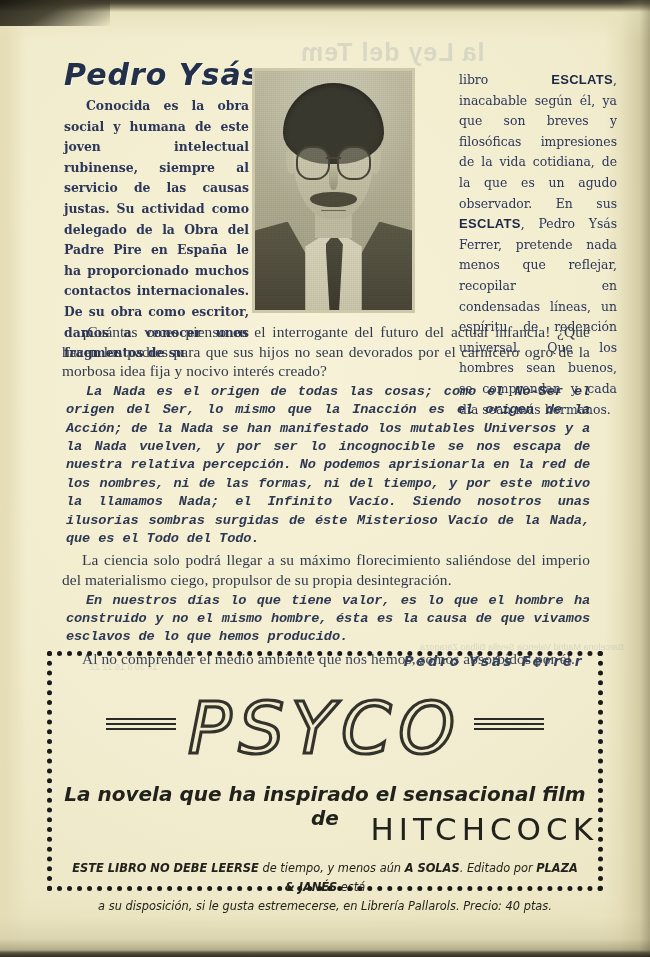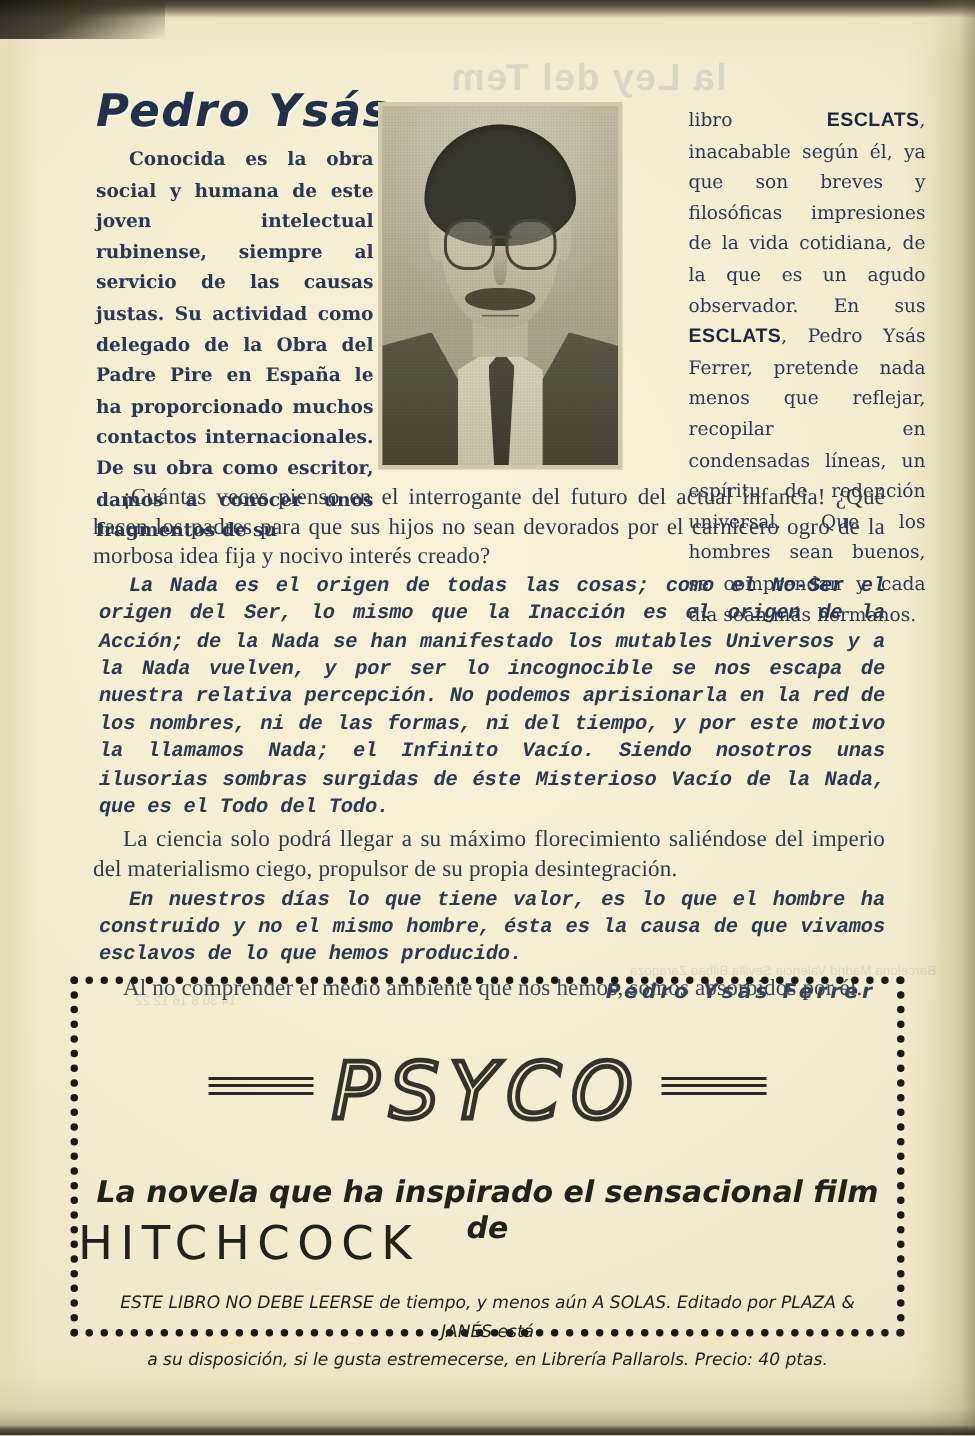--- a/index.html
+++ b/index.html
@@ -202,45 +202,45 @@
       linear-gradient(180deg,
         rgba(0,0,0,0) 0 3px,#2a2a26 3px 5px,
         rgba(0,0,0,0) 5px 8px,#2a2a26 8px 10px,
         rgba(0,0,0,0) 10px 13px,#2a2a26 13px 15px,
         rgba(0,0,0,0) 15px 26px);
   }
   .rule-stack{display:flex;flex-direction:column;justify-content:center;}
   .psyco{
     font-family:"DejaVu Sans", sans-serif;
     font-style:italic;font-weight:400;
-    font-size:52px;line-height:86px;letter-spacing:7px;
+    font-size:72px;line-height:86px;letter-spacing:7px;
     color:#f2ecce;
     -webkit-text-stroke:3.2px #33332c;
     text-shadow:0 0 0 #33332c;
     white-space:nowrap;
   }
   .ad-line1{
     position:absolute;left:0;right:0;top:126px;text-align:center;
     font-family:"DejaVu Sans", sans-serif;
     font-style:italic;font-weight:700;
     font-size:20px;letter-spacing:0px;color:#22221d;
   }
   .ad-line2{
-    position:absolute;left:0;right:0;top:155px;text-align:left;
+    position:absolute;left:0;right:0;top:155px;text-align:right;
     font-family:"DejaVu Sans", sans-serif;
     font-weight:400;
     font-size:31px;letter-spacing:5px;color:#22221d;
   }
   .ad-fine{
     position:absolute;left:14px;right:14px;top:203px;text-align:center;
     font-family:"DejaVu Sans", sans-serif;
     font-style:italic;
     font-size:11.4px;line-height:19px;color:#22221d;
   }
-  .ad-fine b{font-weight:400;}
+  .ad-fine b{font-weight:700;}
 </style>
 </head>
 <body>
 
 <div class="page">
 
   <div class="binding-top"></div>
   <div class="binding-corner"></div>
 
   <div class="bleed bleed-title">la Ley del Tem</div>

